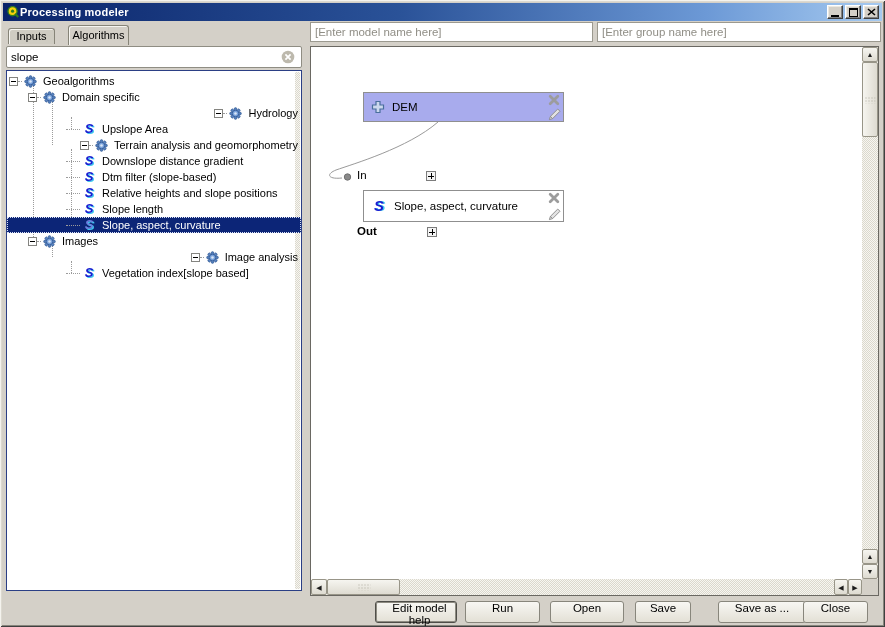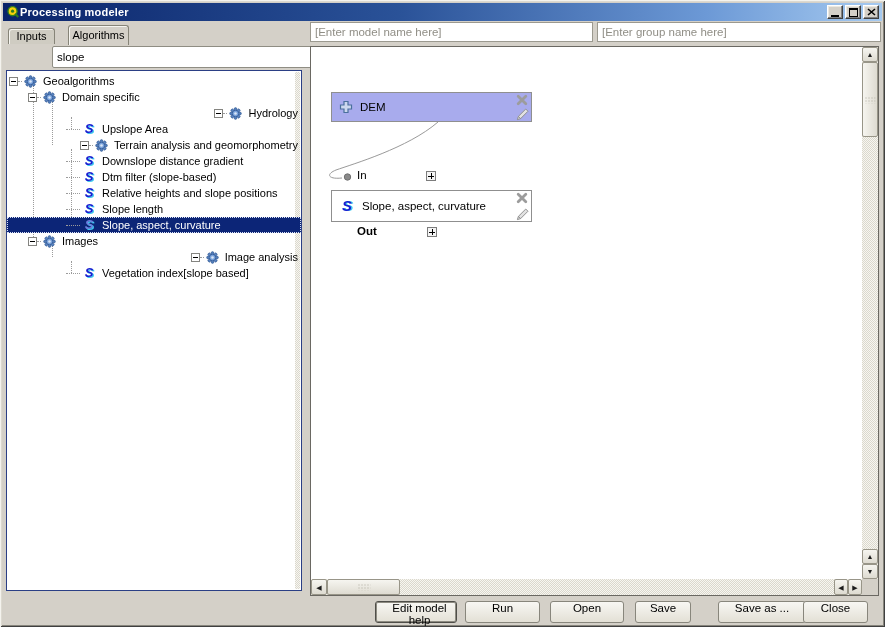--- a/index.html
+++ b/index.html
@@ -26,21 +26,21 @@
 
   
   .tab { position:absolute; background:#d4d0c8; border:1px solid #868478; border-bottom:none;
     border-radius:3px 3px 0 0; text-align:center;
     box-shadow:inset 1px 1px 0 #f6f5f0; }
   .tab-inactive { left:8px; top:28px; width:47px; height:16px; line-height:15px; background:#cfccc2; }
   .tab-active { left:56px; top:25px; width:61px; height:20px; line-height:18px; z-index:2;margin-left:12px; }
 
   
   .searchbox { position:absolute; left:6px; top:46px; width:296px; height:22px;
-    background:#fff; border:1px solid #8f8d83; border-radius:2px;margin-left:46px; }
+    background:#fff; border:1px solid #8f8d83; border-radius:2px; }
   .searchbox input { position:absolute; left:4px; top:2px; width:270px; height:16px;
     border:none; outline:none; font:11.5px "Liberation Sans",sans-serif; background:transparent; }
   .clear-ic { position:absolute; right:6px; top:3px; width:14px; height:14px; }
 
   
   .tree { position:absolute; left:6px; top:70px; width:296px; height:521px;
     background:#fff; border:1px solid #2b3f85; overflow:hidden; }
   .tree-inner { position:relative; padding-top:2px; }
   .guide { position:absolute; width:0; border-left:1px dotted #9b9b9b; z-index:0; }
   .trow { position:relative; z-index:1; display:flex; align-items:center; height:16px; white-space:nowrap; cursor:default; }
@@ -65,21 +65,21 @@
   .hinput::placeholder { color:#908e86; opacity:1; }
   #model-name { left:310px; width:283px; }
   #group-name { left:597px; width:284px; }
 
   
   .canvas-panel { position:absolute; left:310px; top:46px; width:569px; height:550px;
     border:1px solid #6a6862; background:#d4d0c8; }
   .canvas { position:absolute; left:0; top:0; width:551px; height:532px; background:#fff; overflow:hidden; }
   .edge-svg { position:absolute; left:0; top:0; z-index:0; }
 
-  .node { position:absolute; display:flex; align-items:center; border:1px solid #8f8f8f; z-index:1; }
+  .node { position:absolute; display:flex; align-items:center; border:1px solid #8f8f8f; z-index:1;margin-left:32px; }
   .node-dem { left:20px; top:45px; width:201px; height:30px; background:#a8abed; }
   .node-alg { left:20px; top:143px; width:201px; height:32px; background:#fff; }
   .node .nicon { flex:none; margin-left:7px; }
   .node .nlabel { margin-left:7px; font-size:11.5px; }
   .node-act { position:absolute; right:2px; width:14px; height:14px; display:flex; align-items:center; justify-content:center; }
   .act-del { top:0; } .act-edit { bottom:0; }
 
   .port-label { position:absolute; z-index:1; font-size:11.5px; }
   .port-plus { position:absolute; z-index:1; width:10px; height:10px; border:1px solid #7c7c7c; background:#f4f4f4; }
   .port-plus::before { content:""; position:absolute; left:1px; top:3.5px; width:6px; height:1px; background:#000; }

